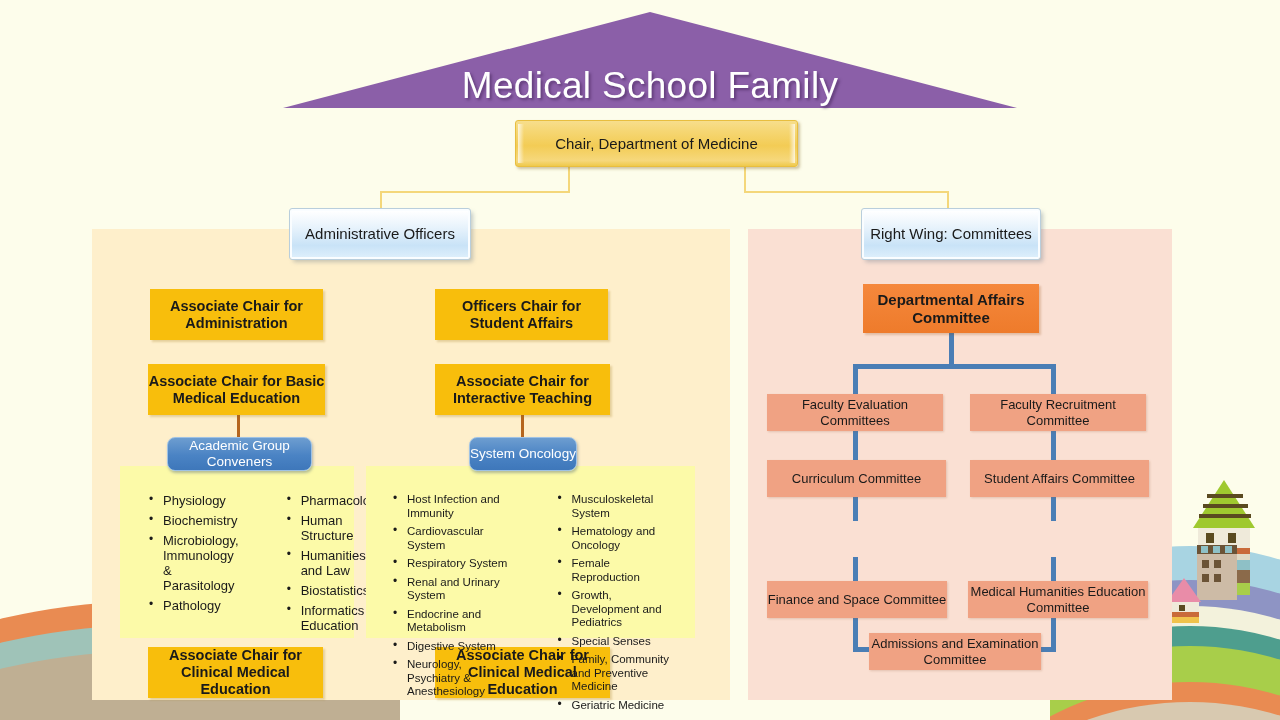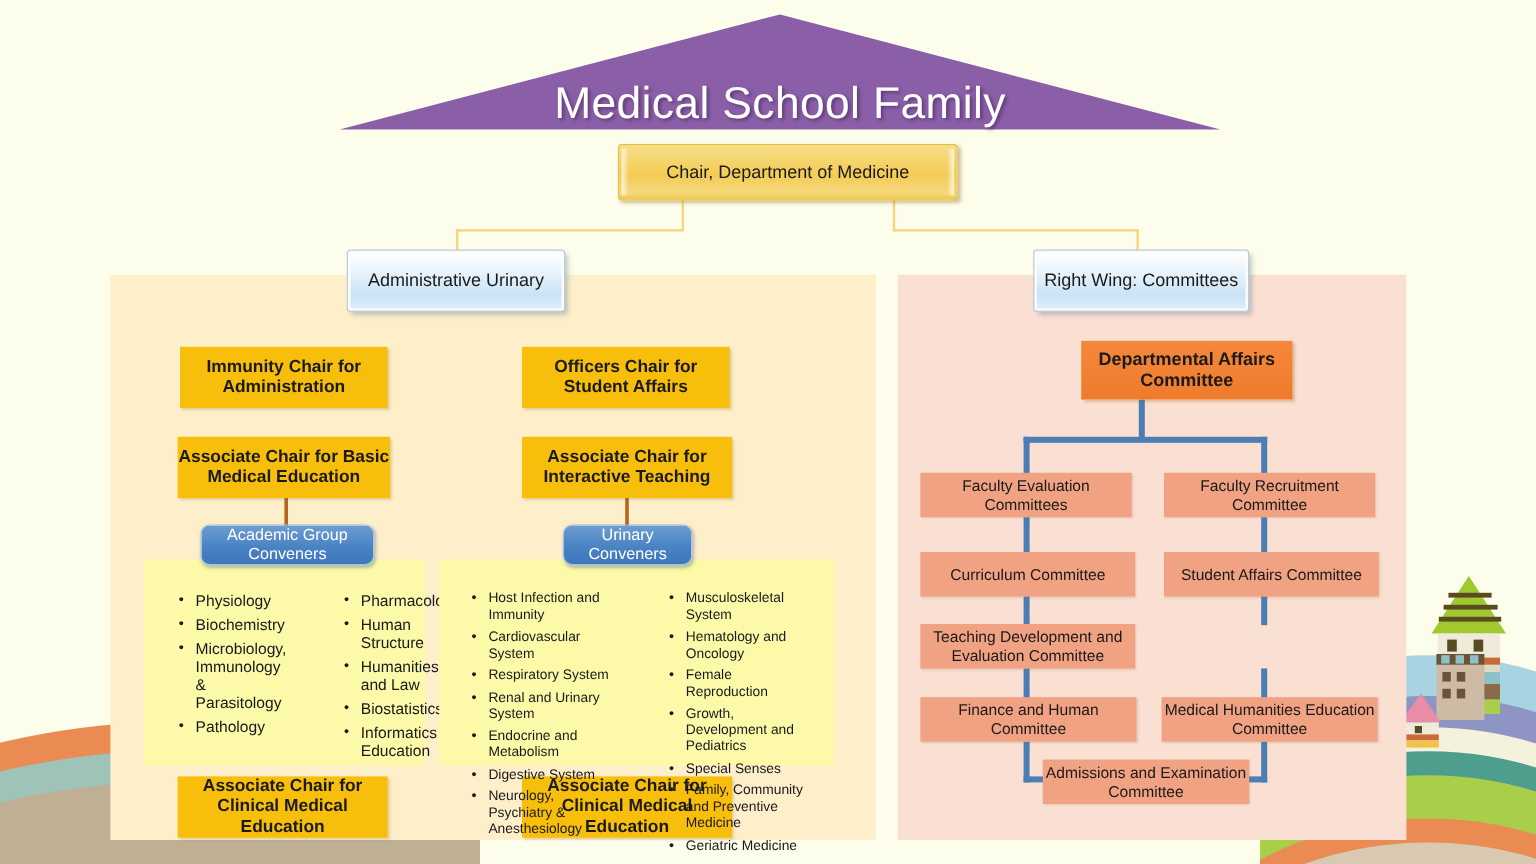--- a/index.html
+++ b/index.html
@@ -119,21 +119,21 @@
   #list-left ul.bl li{font-size:13px;line-height:15px;margin-bottom:5px;}
   #list-right .col{padding-left:8px;}
   #list-right ul.bl li{font-size:11.5px;line-height:13.5px;margin-bottom:5px;}
 
   
   .dept{
     background:linear-gradient(to bottom,#F5883C 0%,#EE7B2B 100%);
     font-weight:bold;font-size:15px;line-height:18px;
     box-shadow:2px 2px 2px rgba(150,80,20,.25);
   }
-  #dept-affairs{left:901px;top:284px;width:176px;height:49px;}
+  #dept-affairs{left:863px;top:284px;width:176px;height:49px;}
 
   .cm{
     background:#F0A283;font-size:13px;line-height:16px;
     box-shadow:1px 1px 2px rgba(150,90,60,.22);
   }
   #cm-fe{left:767px;top:394px;width:176px;height:37px;}
   #cm-fr{left:970px;top:394px;width:176px;height:37px;}
   #cm-cur{left:767px;top:460px;width:179px;height:37px;}
   #cm-sa{left:970px;top:460px;width:179px;height:37px;}
   #cm-td{left:767px;top:520px;width:179px;height:37px;}
@@ -220,28 +220,28 @@
   <div class="ln" style="left:947px;top:191px;width:2px;height:20px;"></div>
 
   <div class="lnr" style="left:237px;top:415px;width:3px;height:24px;"></div>
   <div class="lnr" style="left:521px;top:415px;width:3px;height:24px;"></div>
 
   <div class="box" id="chair">
     <span>Chair, Department of Medicine</span>
   </div>
 
   <div class="box wing" id="wing-left">
-    <span>Administrative Urinary</span>
+    <span>Administrative Officers</span>
   </div>
   <div class="box wing" id="wing-right">
     <span>Right Wing: Committees</span>
   </div>
 
   <div class="box amber" id="ac-admin">
-    <span>Immunity Chair for Administration</span>
+    <span>Associate Chair for Administration</span>
   </div>
   <div class="box amber" id="ac-student">
     <span>Officers Chair for Student Affairs</span>
   </div>
   <div class="box amber" id="ac-basic">
     <span>Associate Chair for Basic Medical Education</span>
   </div>
   <div class="box amber" id="ac-interactive">
     <span>Associate Chair for Interactive Teaching</span>
   </div>
@@ -249,21 +249,21 @@
     <span>Associate Chair for Clinical Medical Education</span>
   </div>
   <div class="box amber" id="ac-clin-2">
     <span>Associate Chair for Clinical Medical Education</span>
   </div>
 
   <div class="box conv" id="conv-academic">
     <span>Academic Group Conveners</span>
   </div>
   <div class="box conv" id="conv-system">
-    <span>Urinary Conveners</span>
+    <span>System Oncology</span>
   </div>
 
   <div class="listbox" id="list-left">
     <div class="cols">
       <div class="col">
         <ul class="bl">
             <li>Physiology</li>
             <li>Biochemistry</li>
             <li>Microbiology, Immunology &amp; Parasitology</li>
             <li>Pathology</li>
@@ -328,25 +328,22 @@
   <div class="box dept" id="dept-affairs">
     <span>Departmental Affairs Committee</span>
   </div>
 
   <div class="box cm" id="cm-fe">
     <span>Faculty Evaluation Committees</span>
   </div>
   <div class="box cm" id="cm-cur">
     <span>Curriculum Committee</span>
   </div>
-  <div class="box cm" id="cm-td">
-    <span>Teaching Development and Evaluation Committee</span>
-  </div>
   <div class="box cm" id="cm-fs">
-    <span>Finance and Human Committee</span>
+    <span>Finance and Space Committee</span>
   </div>
 
   <div class="box cm" id="cm-fr">
     <span>Faculty Recruitment Committee</span>
   </div>
   <div class="box cm" id="cm-sa">
     <span>Student Affairs Committee</span>
   </div>
   <div class="box cm" id="cm-mh">
     <span>Medical Humanities Education Committee</span>

